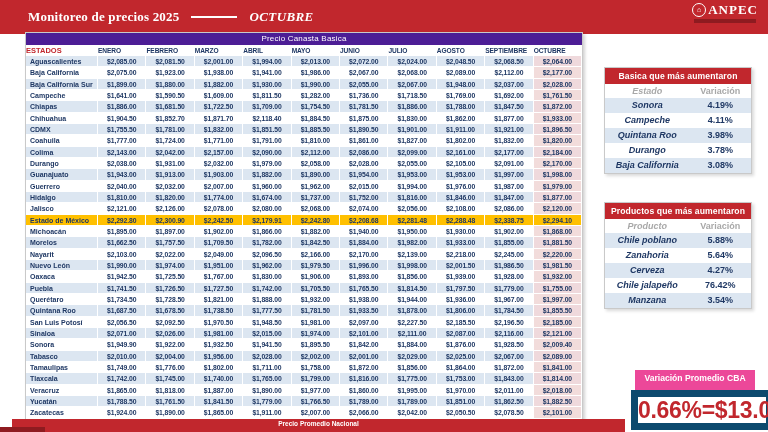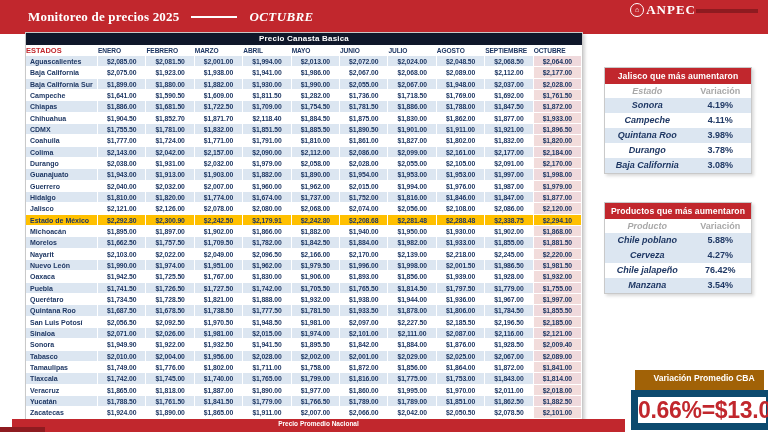--- a/index.html
+++ b/index.html
@@ -7,30 +7,30 @@
     width:768px;height:432px;position:relative;overflow:hidden;
     background:#ffffff;font-family:"Liberation Sans",sans-serif;
     -webkit-font-smoothing:antialiased;
   }
   
   .topbar{position:absolute;left:0;top:0;width:768px;height:34px;background:#C1272D;
     display:flex;align-items:center;font-family:Liberation Serif, serif;}
   .topbar .title{color:#fff;font-weight:700;font-size:13px;margin-left:28px;letter-spacing:.2px;}
   .topbar .dash{width:46px;height:2.5px;background:#fff;margin:0 12px;}
   .topbar .month{color:#fff;font-weight:700;font-style:italic;font-size:13px;letter-spacing:.4px;}
-  .logo{position:absolute;right:10px;top:2px;display:flex;flex-direction:row;align-items:center;}
+  .logo{position:absolute;right:10px;top:2px;display:flex;flex-direction:column;align-items:center;}
   .logo-row{display:flex;align-items:center;gap:2px;}
   .logo-icon{width:12px;height:12px;border:1.4px solid #fff;border-radius:50%;
     display:flex;align-items:center;justify-content:center;color:#fff;font-size:7px;line-height:7px;}
   .logo-text{color:#fff;font-weight:700;font-size:13px;letter-spacing:1px;}
   .logo-tagline{width:62px;height:4px;background:#8E1B20;margin-top:1px;}
   
   .table-wrap{position:absolute;left:25px;top:32px;width:556px;border:1px solid #c9c9c9;
     box-shadow:2px 2px 3px rgba(0,0,0,.18);background:#fff;}
-  .table-title{height:12px;background:#0f172a;color:#fff;font-weight:700;font-size:8px;
+  .table-title{height:12px;background:#4c1d95;color:#fff;font-weight:400;font-size:8px;
     line-height:12px;text-align:center;letter-spacing:.2px;}
   .trow{display:flex;height:11.34px;line-height:11.34px;overflow:hidden;}
   .trow.head{height:11px;line-height:11px;}
   .cell{border-right:1px solid #fff;border-bottom:1px solid #fff;box-sizing:border-box;
     white-space:nowrap;overflow:hidden;}
   .cell.state{width:72px;flex:none;color:#1F3864;font-weight:700;font-size:7px;padding-left:4px;}
   .cell.num{flex:1;color:#1F3864;font-weight:700;font-size:6.8px;text-align:center;letter-spacing:-.1px;}
   .trow.head .cell{background:#fff;text-align:left;padding-left:0;}
   .trow.head .estados{color:#C1272D;font-weight:700;font-size:7.5px;}
   .trow.head .mon{font-size:6.6px;color:#1F3864;font-weight:700;}
@@ -48,22 +48,22 @@
   .phead .pc{color:#A8A8A8;font-weight:700;font-size:9px;}
   .prow{display:flex;height:15px;line-height:15px;}
   .prow.alt{background:#DCE6F1;}
   .pc{box-sizing:border-box;overflow:hidden;white-space:nowrap;text-align:center;}
   .pc.left{width:58%;font-style:italic;}
   .pc.right{width:42%;}
   .prow .pc{color:#1F3864;font-weight:700;font-size:9px;}
   #panel-states{top:67px;}
   #panel-products{top:202px;}
   
-  .summary-title{position:absolute;left:635px;top:370px;width:120px;height:24px;background:#a16207;
-    color:#fff;font-weight:700;font-size:8.6px;line-height:17px;text-align:center;padding-left:9px;}
+  .summary-title{position:absolute;left:635px;top:370px;width:120px;height:24px;background:#ec4899;
+    color:#fff;font-weight:700;font-size:8.6px;line-height:17px;text-align:center;}
   .summary-value{position:absolute;left:631px;top:390px;width:128px;height:26px;background:#fff;
     border:7px solid #0c4a6e;color:#C1272D;font-weight:700;font-size:23px;line-height:26px;
     text-align:center;letter-spacing:-.3px;}
   
   .footer-bar{position:absolute;left:12px;top:419px;width:613px;height:13px;background:#C1272D;
     color:#fff;font-weight:700;font-size:6.5px;text-align:center;line-height:9px;}
   .footer-corner{position:absolute;left:0;top:427px;width:45px;height:5px;background:#8E1B20;}
 </style>
 </head>
 <body>
@@ -510,21 +510,21 @@
         <div class="cell num">$2,066.00</div>
         <div class="cell num">$2,042.00</div>
         <div class="cell num">$2,050.50</div>
         <div class="cell num">$2,078.50</div>
         <div class="cell num oct">$2,101.00</div>
       </div>
     </div>
 </div>
 
 <div class="panel" id="panel-states">
-  <div class="panel-title">Jalisco que más aumentaron</div>
+  <div class="panel-title">Basica que más aumentaron</div>
   <div class="phead">
     <div class="pc left">Estado</div>
     <div class="pc right">Variación</div>
   </div>
   <div>
       <div class="prow alt">
         <div class="pc left">Sonora</div>
         <div class="pc right">4.19%</div>
       </div>
       <div class="prow">
@@ -550,20 +550,24 @@
   <div class="panel-title">Productos que más aumentaron</div>
   <div class="phead">
     <div class="pc left">Producto</div>
     <div class="pc right">Variación</div>
   </div>
   <div>
       <div class="prow alt">
         <div class="pc left">Chile poblano</div>
         <div class="pc right">5.88%</div>
       </div>
+      <div class="prow">
+        <div class="pc left">Zanahoria</div>
+        <div class="pc right">5.64%</div>
+      </div>
       <div class="prow alt">
         <div class="pc left">Cerveza</div>
         <div class="pc right">4.27%</div>
       </div>
       <div class="prow">
         <div class="pc left">Chile jalapeño</div>
         <div class="pc right">76.42%</div>
       </div>
       <div class="prow alt">
         <div class="pc left">Manzana</div>

